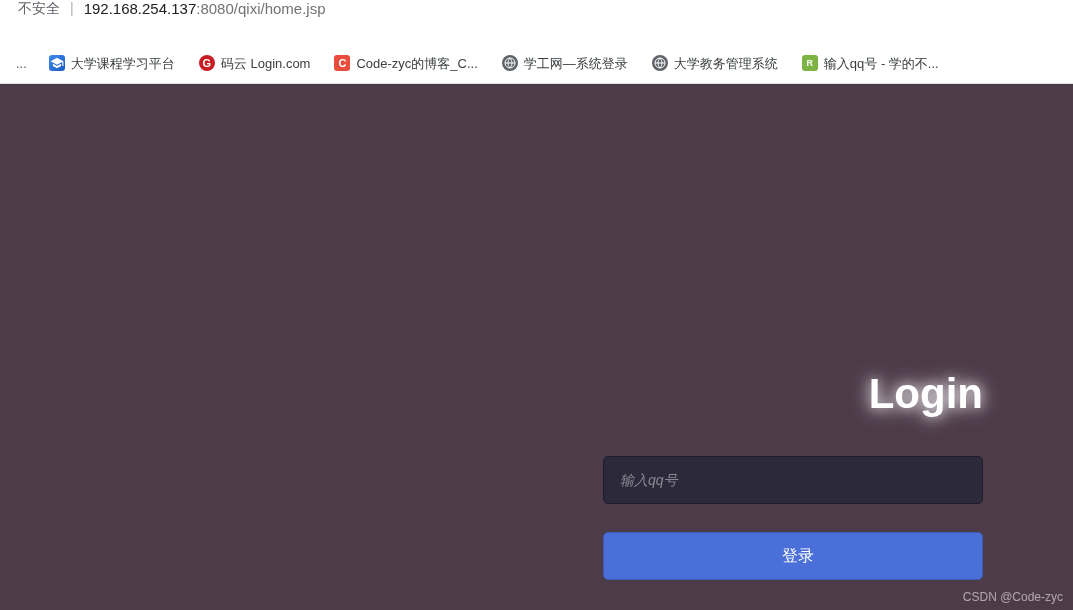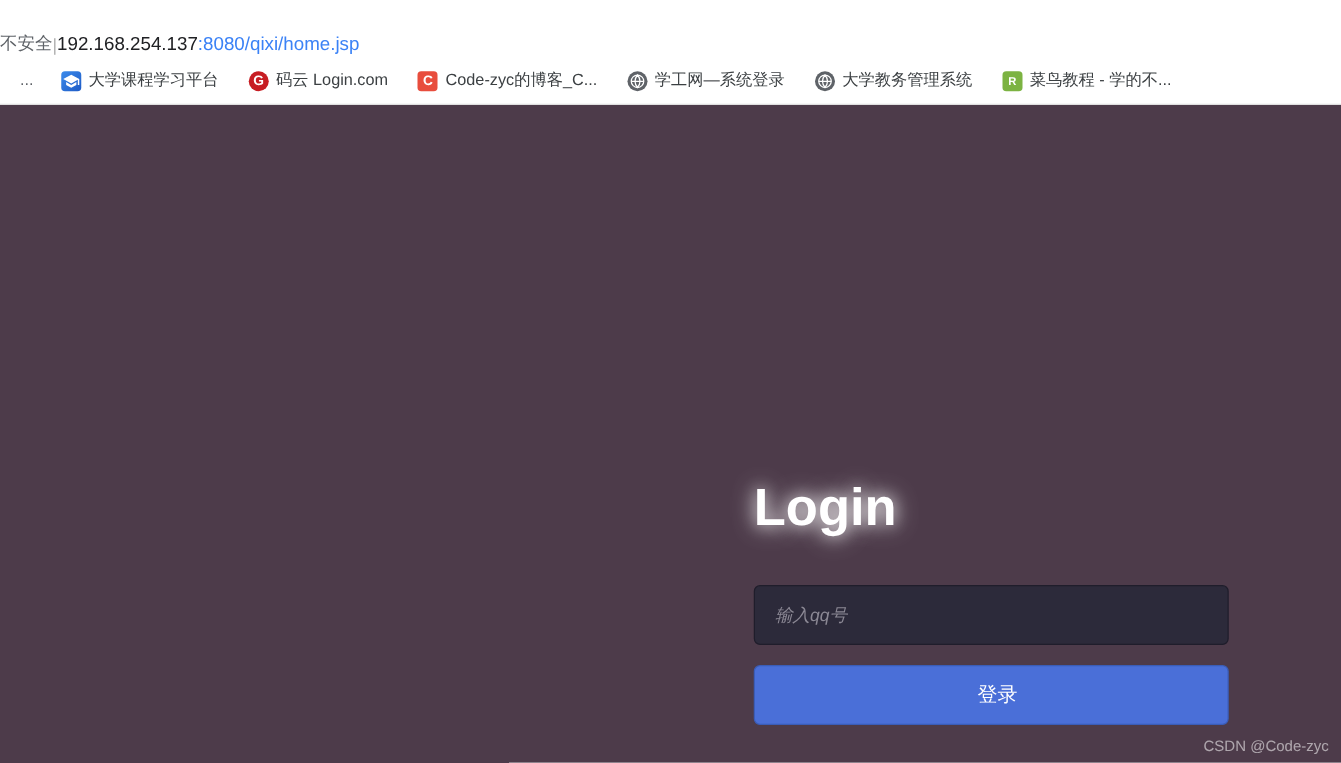--- a/index.html
+++ b/index.html
@@ -10,57 +10,58 @@
     body {
       font-family: "Microsoft YaHei", -apple-system, BlinkMacSystemFont, "Segoe UI", sans-serif;
       width: 1073px;
       height: 610px;
       overflow: hidden;
       background: #fff;
     }
     .address-bar {
       height: 44px;
       display: flex;
-      align-items: flex-end;
-      padding: 0 0;
+      align-items: flex-start;
+      padding: 0 18px;
       background: #fff;
       font-size: 14px;
       color: #5f6368;
+      gap: 10px;
     }
     .security-label {
       color: #5f6368;
     }
     .addr-sep {
       color: #b0b0b0;
     }
     .url {
       color: #202124;
       font-size: 15px;
     }
     .url .port-path {
-      color: #3b82f6;
+      color: #737373;
     }
     .bookmarks-bar {
       height: 40px;
       display: flex;
       align-items: center;
       padding: 0 8px;
       background: #fff;
       border-bottom: 1px solid #e0e0e0;
       gap: 4px;
       font-size: 13px;
       color: #3c4043;
     }
     .bm-ellipsis {
       padding: 0 8px;
       color: #5f6368;
     }
     .bookmark-item {
       display: flex;
-      align-items: flex-end;
+      align-items: flex-start;
       gap: 6px;
       padding: 6px 10px;
       border-radius: 4px;
       cursor: pointer;
       white-space: nowrap;
     }
     .bm-icon {
       width: 16px;
       height: 16px;
       display: flex;
@@ -82,42 +83,42 @@
       background: #4d3b4a;
       position: relative;
     }
     .login-box {
       position: absolute;
       right: 90px;
       bottom: 30px;
       width: 380px;
       display: flex;
       flex-direction: column;
-      align-items: flex-start;
+      align-items: flex-end;
     }
     .login-title {
       font-size: 42px;
       font-weight: 700;
       color: #fff;
       text-shadow: 0 0 20px rgba(255,255,255,0.85), 0 0 12px rgba(255,255,255,0.6);
       margin-bottom: 38px;
       font-family: Arial, sans-serif;
     }
     .login-input {
       width: 100%;
       height: 48px;
       background: #2c2a3a;
       border: 1px solid #1f1d2b;
       border-radius: 5px;
       padding: 0 16px;
       color: #ccc;
       font-size: 14px;
       font-style: italic;
       outline: none;
-      margin-bottom: 16px;
+      margin-bottom: 28px;
     }
     .login-input::placeholder {
       color: #8b8894;
       font-style: italic;
     }
     .login-button {
       width: 100%;
       height: 48px;
       background: #4a6fd8;
       border: 1px solid #3a5db8;
@@ -185,21 +186,21 @@
       <svg width="12" height="12" viewBox="0 0 24 24" fill="#fff">
           <circle cx="12" cy="12" r="10" fill="none" stroke="#fff" stroke-width="2"></circle>
           <path d="M2 12h20M12 2c2.5 3 4 7 4 10s-1.5 7-4 10c-2.5-3-4-7-4-10s1.5-7 4-10z" fill="none" stroke="#fff" stroke-width="2"></path>
         </svg>
     </span>
     <span>大学教务管理系统</span>
   </div>
 
   <div class="bookmark-item">
     <span class="bm-icon icon-runoob">R</span>
-    <span>菜鸟教程 - 学的不...</span>
+    <span>输入qq号 - 学的不...</span>
   </div>
 </div>
 
 <div class="page-content">
   <div class="login-box">
     <div class="login-title">Login</div>
     <input class="login-input" type="text" placeholder="输入qq号" style="">
     <button class="login-button">登录</button>
   </div>
   <div class="watermark">CSDN @Code-zyc</div>

